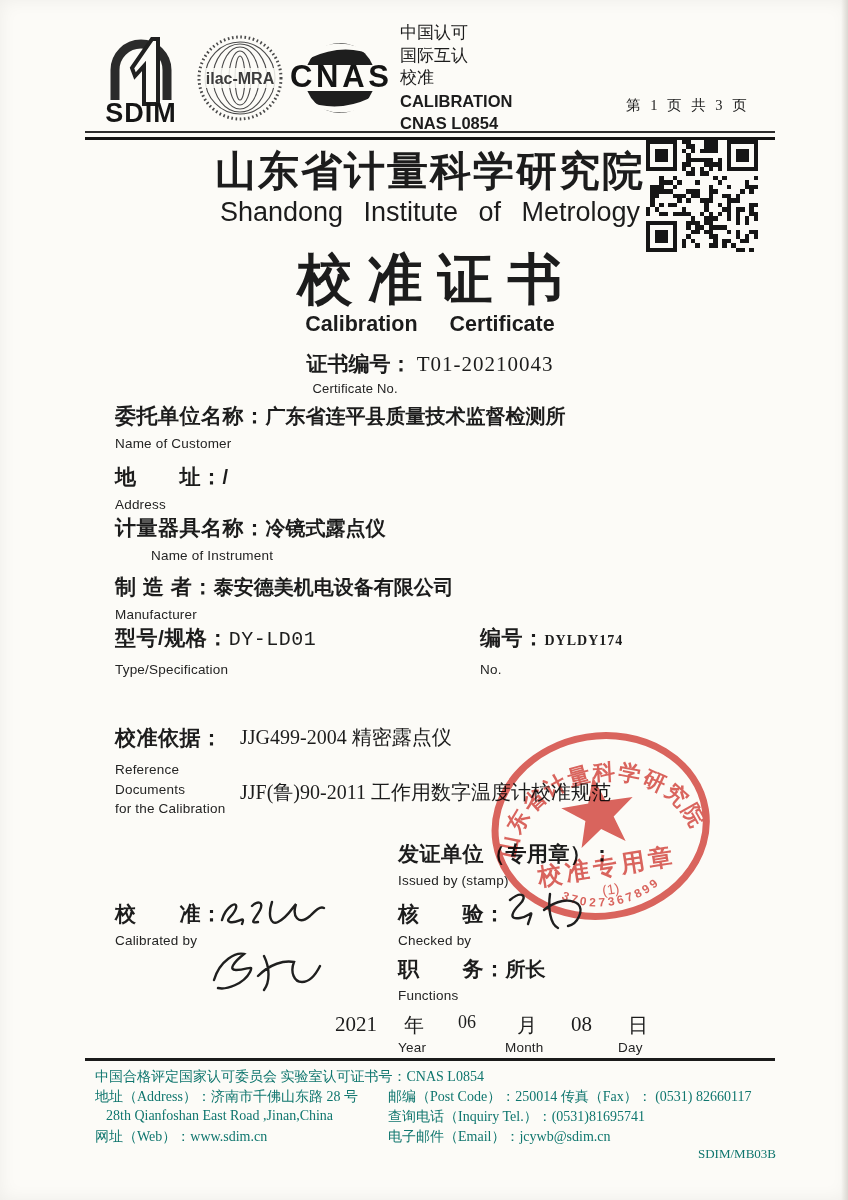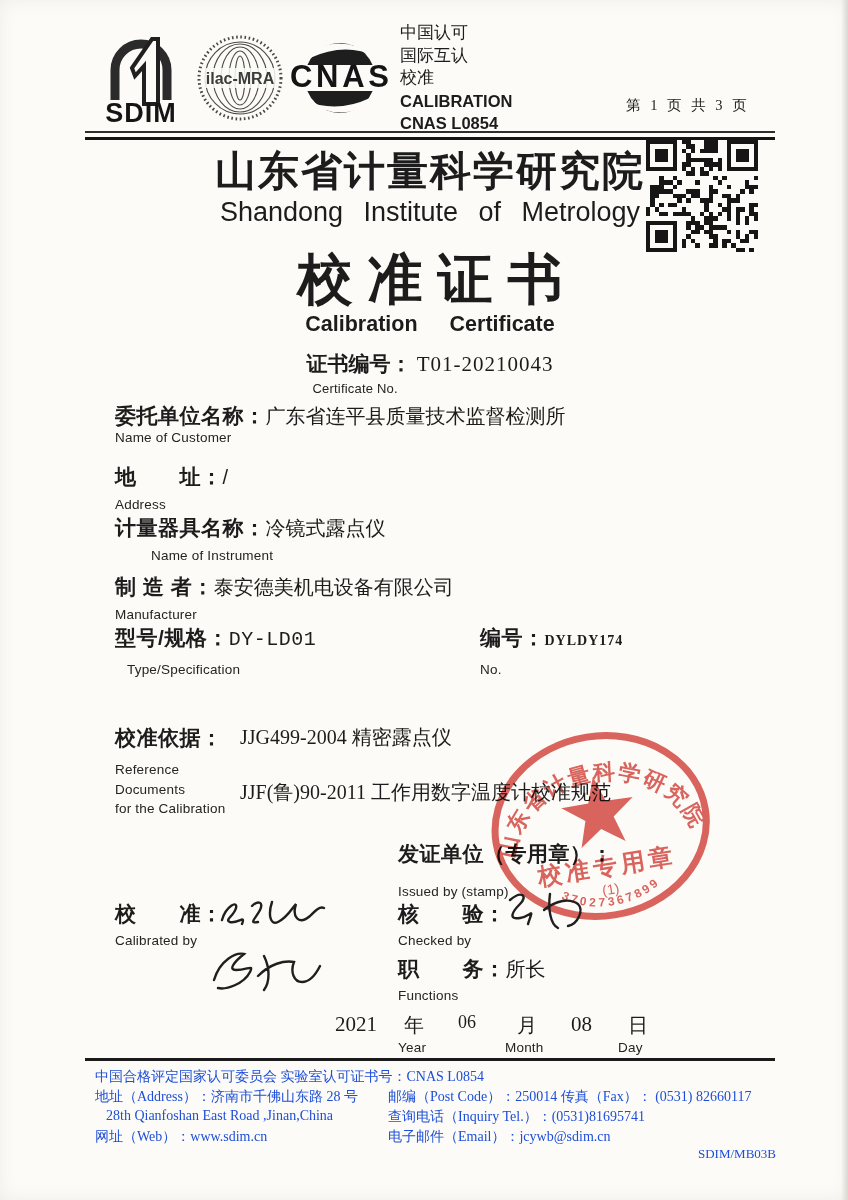--- a/index.html
+++ b/index.html
@@ -4,28 +4,28 @@
 <style>
   html,body{margin:0;padding:0;background:#e9e7e2;}
   .page{position:relative;width:848px;height:1200px;margin:0 auto;background:#fcfbf7;color:#1c1c1c;overflow:hidden;
         font-family:"Liberation Sans","DejaVu Sans",sans-serif;box-shadow:inset 0 0 18px rgba(0,0,0,.06);}
   .page::after{content:"";position:absolute;right:0;top:0;width:7px;height:100%;
         background:linear-gradient(to left,#dbd8d2,rgba(219,216,210,0));pointer-events:none;}
   .abs{position:absolute;}
   .serif{font-family:"Liberation Serif","DejaVu Serif",serif;}
   .mono{font-family:"Liberation Mono","DejaVu Sans Mono",monospace;}
   .cn-label{font-weight:700;font-size:21px;letter-spacing:.5px;}
-  .cn-value{font-weight:400;font-size:20px;}
+  .cn-value{font-weight:700;font-size:20px;}
   .en-sub{font-size:13.5px;color:#242424;font-weight:400;letter-spacing:.2px;}
   .center-line{left:85px;width:690px;text-align:center;}
   .accr-cn{font-family:"Liberation Serif","DejaVu Serif",serif;font-size:17px;line-height:22.5px;}
   .accr-en{font-weight:700;font-size:16.5px;line-height:22.5px;}
   .rule-double{border-top:2px solid #2e2e2e;border-bottom:3px solid #141414;height:4px;}
   .rule-single{height:3px;background:#1b1b1b;}
-  .foot{font-family:"Liberation Serif","DejaVu Serif",serif;font-size:14px;color:#1d4ed8;white-space:nowrap;}
+  .foot{font-family:"Liberation Serif","DejaVu Serif",serif;font-size:14px;color:#0f766e;white-space:nowrap;}
   .stamp-wrap{mix-blend-mode:multiply;opacity:.9;transform:rotate(-9deg);}
   .sig path{fill:none;stroke:#1f1f1f;stroke-width:2.4;stroke-linecap:round;}
   .doc-line{font-family:"Liberation Serif","DejaVu Serif",serif;font-size:20px;}
 </style>
 </head>
 <body>
 
 <div class="page">
 
   <div class="abs" style="left:92px;top:24px;">
@@ -362,21 +362,21 @@
       <div class="serif" style="font-size:21px;">
         <span style="font-weight:600;">证书编号：</span>
         <span style="letter-spacing:1px;">T01-20210043</span>
       </div>
       <div class="en-sub" style="margin-top:3px;margin-left:6px;font-size:13px;">Certificate No.</div>
     </div>
   </div>
 
   <div class="abs" style="left:115px;top:402px;">
     <div><span class="cn-label">委托单位名称：</span><span class="cn-value">广东省连平县质量技术监督检测所</span></div>
-    <div class="en-sub" style="margin-top:0;">Name of Customer</div>
+    <div class="en-sub" style="margin-top:6px;">Name of Customer</div>
   </div>
 
   <div class="abs" style="left:115px;top:463px;">
     <div><span class="cn-label">地　　址：</span><span class="cn-value">/</span></div>
     <div class="en-sub" style="margin-top:6px;">Address</div>
   </div>
 
   <div class="abs" style="left:115px;top:514px;">
     <div><span class="cn-label">计量器具名称：</span><span class="cn-value">冷镜式露点仪</span></div>
     <div class="en-sub" style="margin-top:6px;margin-left:36px;">Name of Instrument</div>
@@ -386,37 +386,37 @@
     <div><span class="cn-label">制 造 者：</span><span class="cn-value">泰安德美机电设备有限公司</span></div>
     <div class="en-sub" style="margin-top:6px;">Manufacturer</div>
   </div>
 
   <div class="abs" style="left:115px;top:624px;">
     <span class="cn-label">型号/规格：</span><span class="mono" style="font-size:20px;letter-spacing:.5px;">DY-LD01</span>
   </div>
   <div class="abs" style="left:480px;top:624px;">
     <span class="cn-label">编号：</span><span class="serif" style="font-size:14px;font-weight:700;letter-spacing:1px;">DYLDY174</span>
   </div>
-  <div class="abs en-sub" style="left:115px;top:662px;margin-left:12px;">Type/Specification</div>
+  <div class="abs en-sub" style="left:115px;top:662px;">Type/Specification</div>
   <div class="abs en-sub" style="left:480px;top:662px;">No.</div>
 
   <div class="abs" style="left:115px;top:724px;z-index:1;">
     <div class="cn-label">校准依据：</div>
     <div class="en-sub" style="margin-top:8px;line-height:19.5px;">
       <div>Reference</div>
       <div>Documents</div>
       <div>for the Calibration</div>
     </div>
   </div>
   <div class="abs doc-line" style="left:240px;top:724px;z-index:1;">JJG499-2004 精密露点仪</div>
   <div class="abs doc-line" style="left:240px;top:779px;z-index:1;">JJF(鲁)90-2011 工作用数字温度计校准规范</div>
 
   <div class="abs" style="left:398px;top:840px;z-index:1;">
     <div class="cn-label" style="font-weight:600;">发证单位（专用章）：</div>
-    <div class="en-sub" style="margin-top:16px;">Issued by (stamp)</div>
+    <div class="en-sub" style="margin-top:5px;">Issued by (stamp)</div>
   </div>
 
   <div class="abs stamp-wrap" style="left:486px;top:728px;z-index:2;color:#d8544e;">
     <svg width="230" height="196" viewBox="0 0 230 196">
       <defs>
         <path id="arcTop" d="M 24,128 A 91,76 0 1 1 206,128"></path>
         <path id="arcBot" d="M 48,148 A 78,62 0 0 0 182,148"></path>
       </defs>
       <ellipse cx="115" cy="98" rx="106" ry="90" fill="none" stroke="currentColor" stroke-width="7"></ellipse>
       <polygon transform="translate(115,86)" points="0,-38 8.8,-12.1 36.1,-11.7 14.3,4.6 22.3,30.7 0,15 -22.3,30.7 -14.3,4.6 -36.1,-11.7 -8.8,-12.1" fill="currentColor"></polygon>

